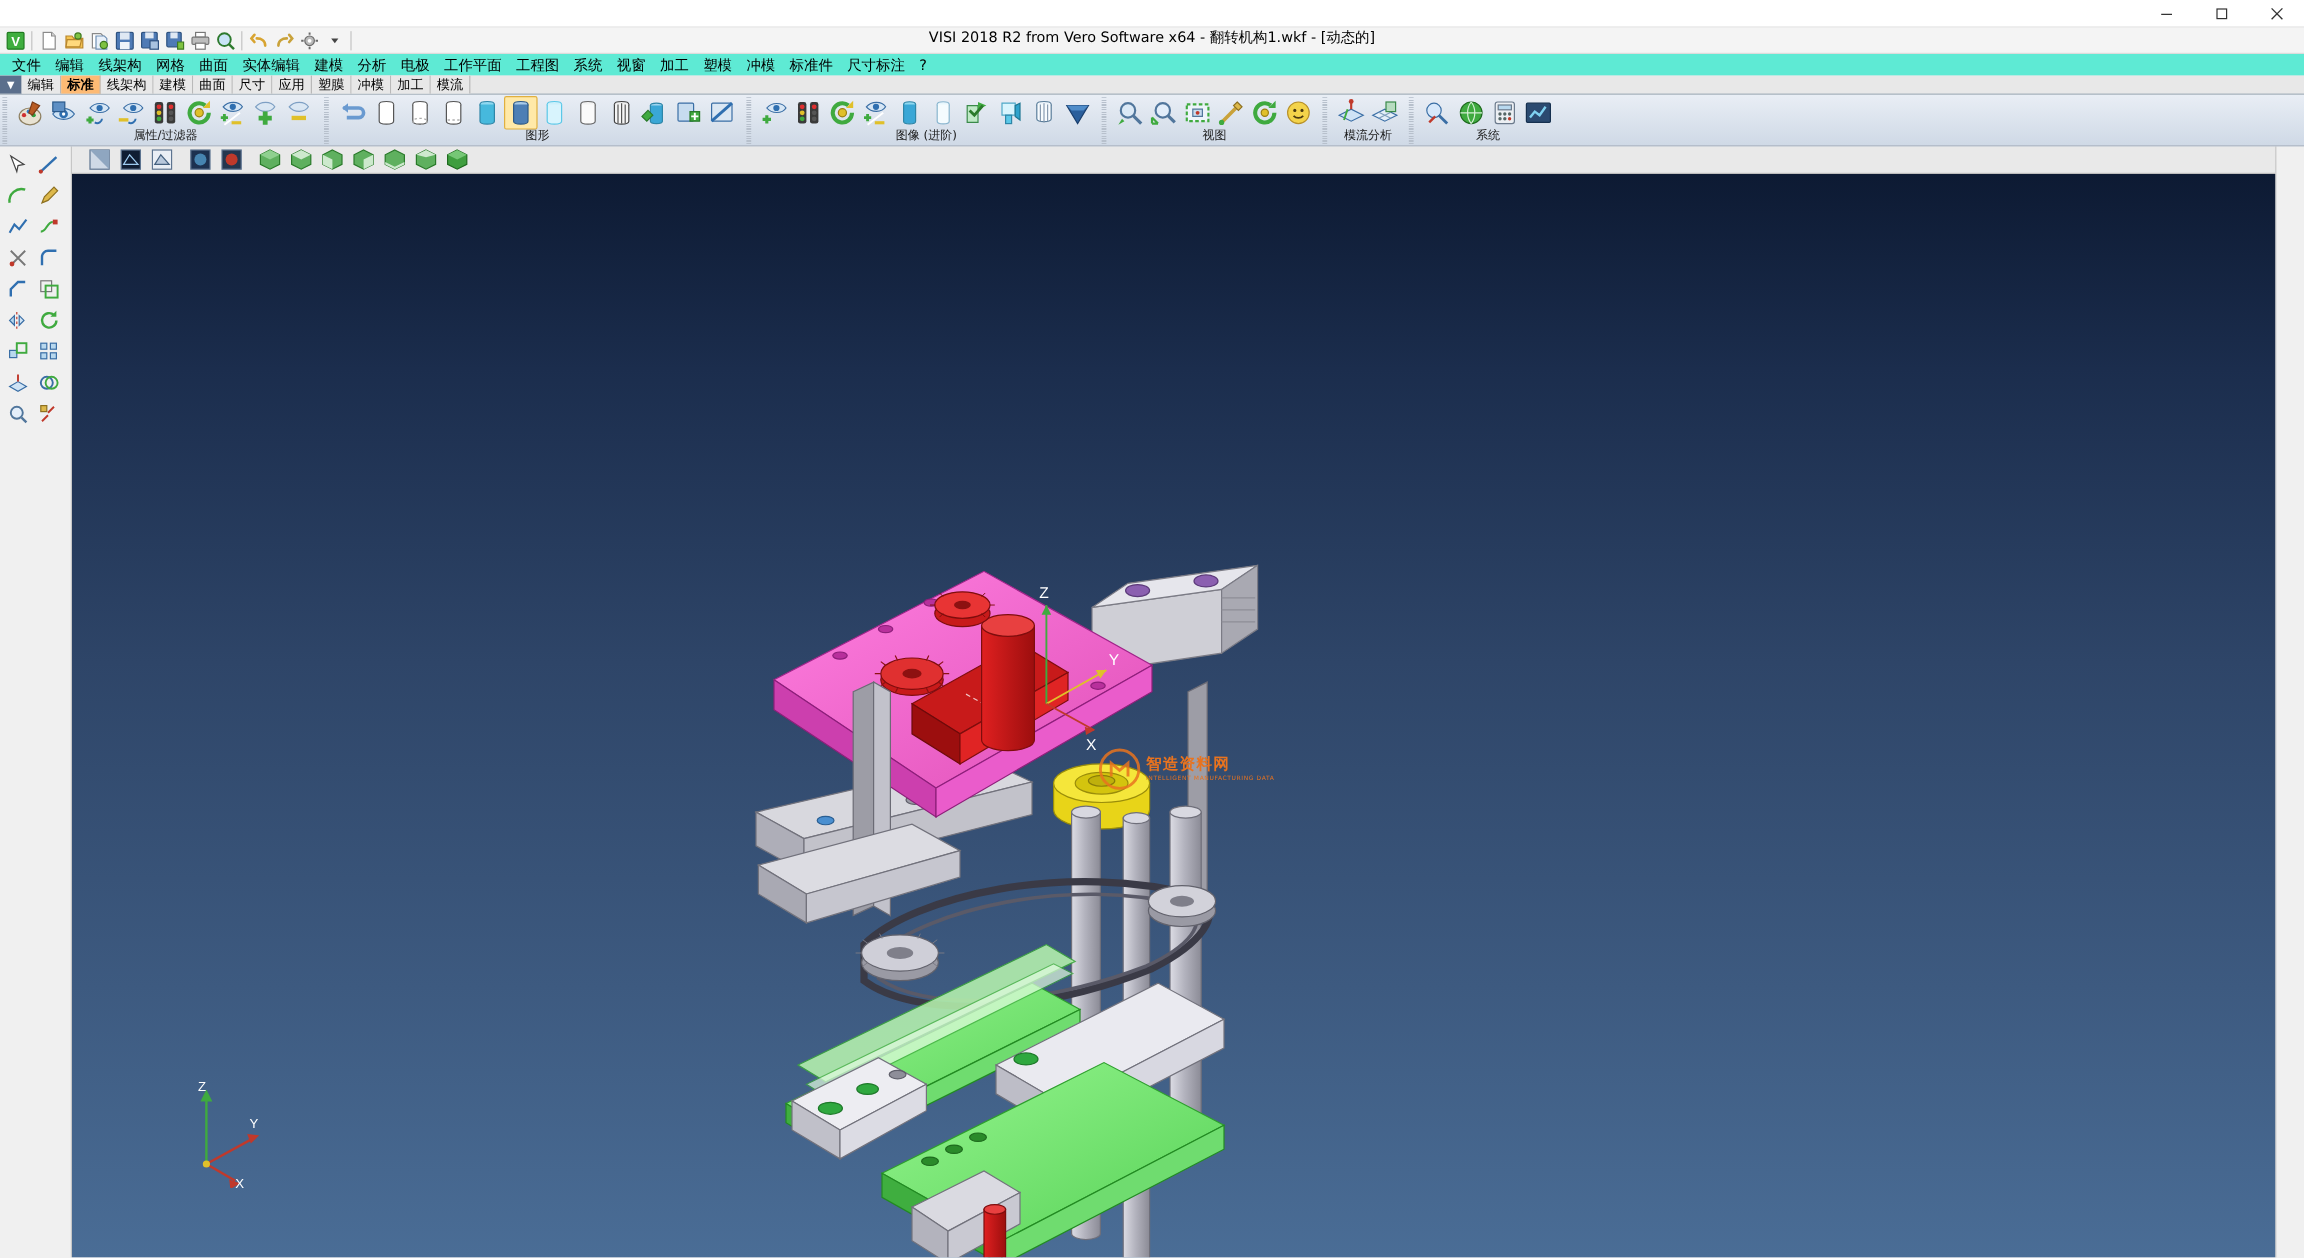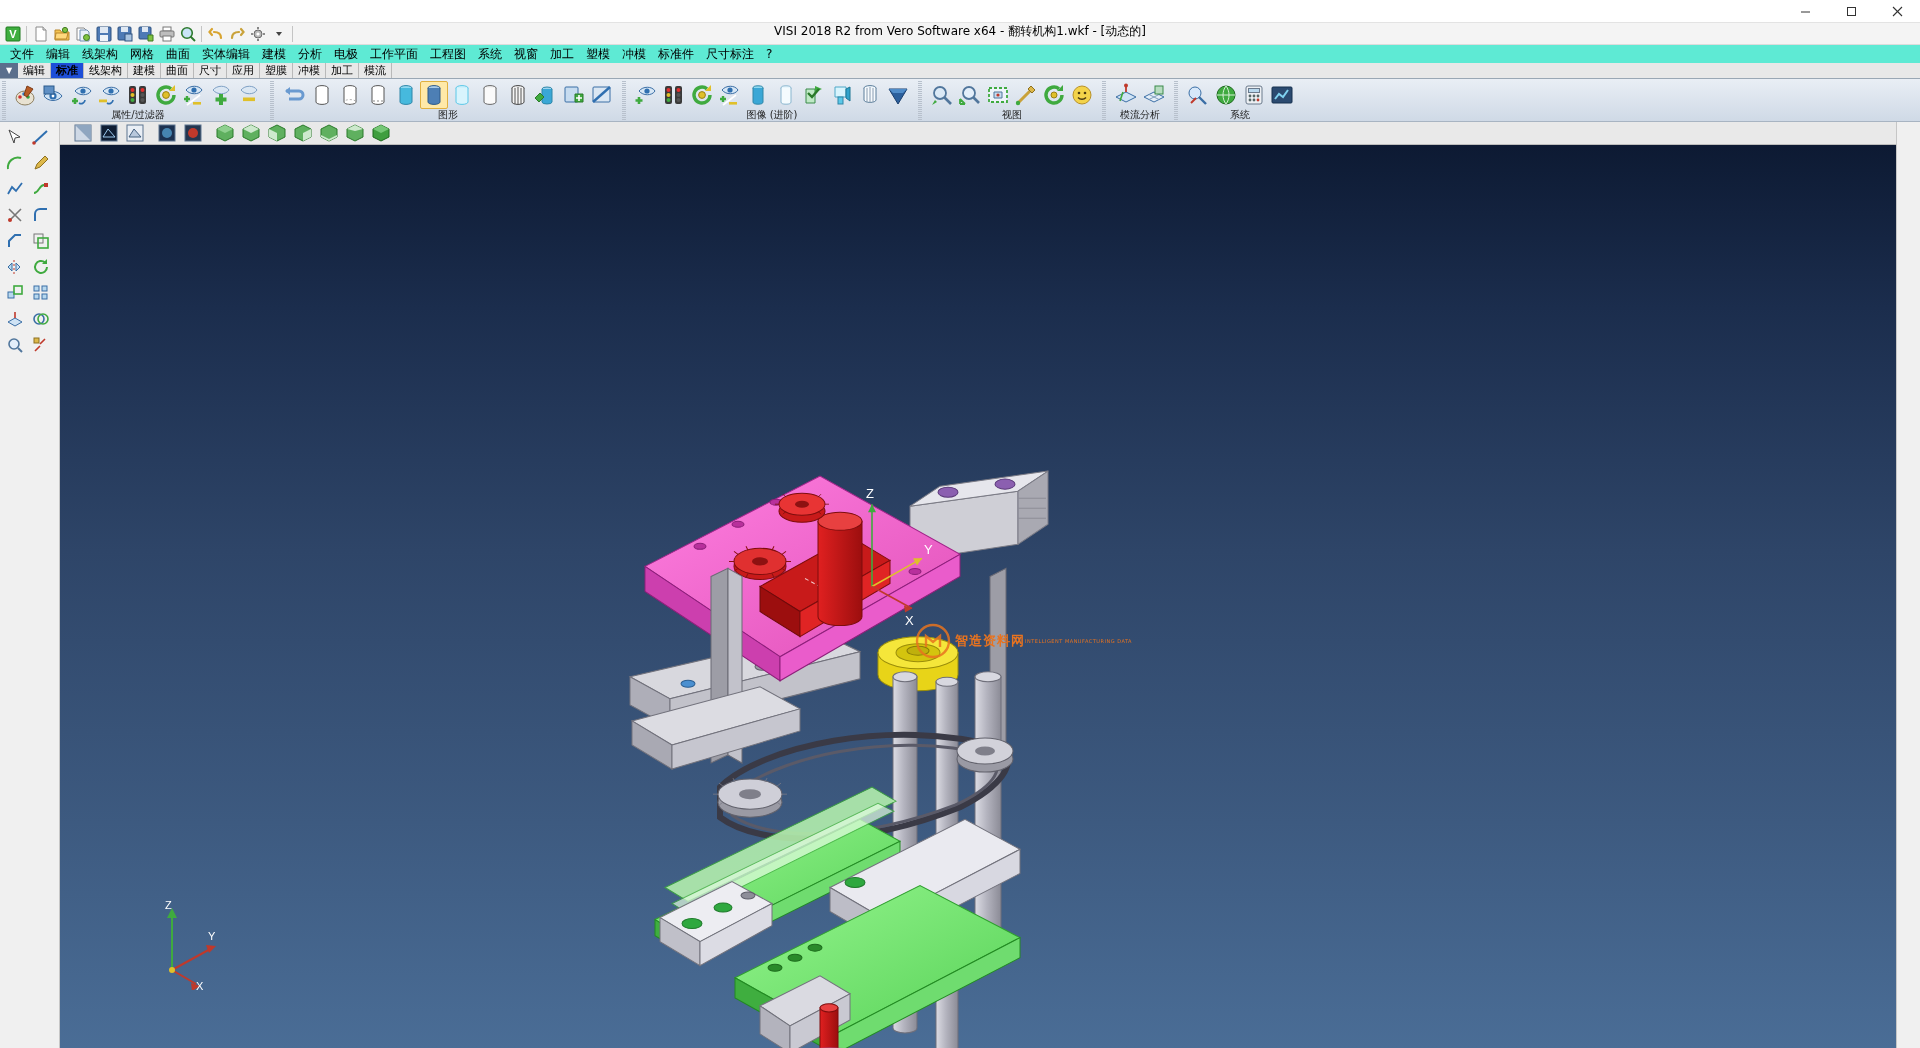--- a/index.html
+++ b/index.html
@@ -48,28 +48,28 @@
   }
   .tabstrip .drop {
     width:18px; background:#5b6f8c; color:#fff; display:flex;
     align-items:center; justify-content:center; font-size:8px;
   }
   .tabstrip .tab {
     padding:0 5px; display:flex; align-items:center; border-right:1px solid #b9b9b9;
     background:#e8e8e8; color:#000; white-space:nowrap;
   }
   .tabstrip .tab:first-of-type { border-left:1px solid #b9b9b9; }
-  .tabstrip .tab.active { background:#1d4ed8; font-weight:bold; }
+  .tabstrip .tab.active { background:#fdba74; font-weight:bold; }
   .tabstrip .fill { flex:1; }
 
   
   .ribbon {
     height:43px; background:#d6dfeb;
     background:linear-gradient(#e9eef5,#cfd9e6);
-    display:flex; align-items:center; border-bottom:1px solid #a8b4c2;
+    display:flex; align-items:flex-end; border-bottom:1px solid #a8b4c2;
     position:relative;
   }
   .rgroup { display:flex; flex-direction:column; height:43px; position:relative; }
   .rgroup .icons { display:flex; align-items:center; height:30px; padding:2px 4px 0 4px; }
   .rgroup .glabel {
     font-size:10px; text-align:center; color:#1b1b1b; height:12px; line-height:11px;
   }
   .rsep { width:4px; height:40px; margin:1px 2px 0 2px;
           background:repeating-linear-gradient(to bottom,#b7c0cc 0 1px,transparent 1px 2px); }
   .ic28 {
@@ -993,21 +993,21 @@
           <text x="845" y="478" font-size="13" fill="#ffffff" font-family="Liberation Sans">X</text>
         </g>
       </svg>
 
       
       <div class="wm" style="left:855px; top:478px; display:flex; align-items:center; gap:4px;">
         <svg width="36" height="36" viewBox="0 0 36 36">
           <circle cx="18" cy="18" r="16" fill="none" stroke="#e8731f" stroke-width="2.4" opacity=".85"></circle>
           <path d="M11 24V13l7 6 7-6v11" fill="none" stroke="#e8731f" stroke-width="2.4" opacity=".85"></path>
         </svg>
-        <div style="display:flex; flex-direction:row; line-height:1.25;align-items:center;">
+        <div style="display:flex; flex-direction:column; line-height:1.25;">
           <span class="wm-text">智造资料网</span>
           <span class="wm-sub">INTELLIGENT MANUFACTURING DATA</span>
         </div>
       </div>
 
       
       <svg class="triad" viewBox="0 0 70 90">
         <line x1="20" y1="70" x2="20" y2="14" stroke="#3faa3f" stroke-width="2"></line>
         <path d="M20 8 l-5 10 h10 z" fill="#3faa3f"></path>
         <text x="13" y="9" font-size="11" fill="#ffffff" font-family="Liberation Sans">Z</text>

